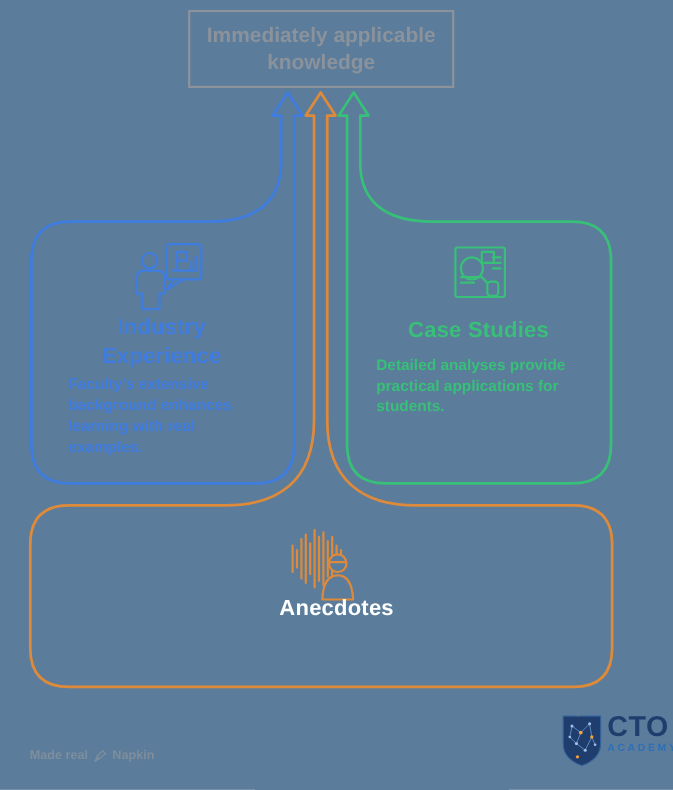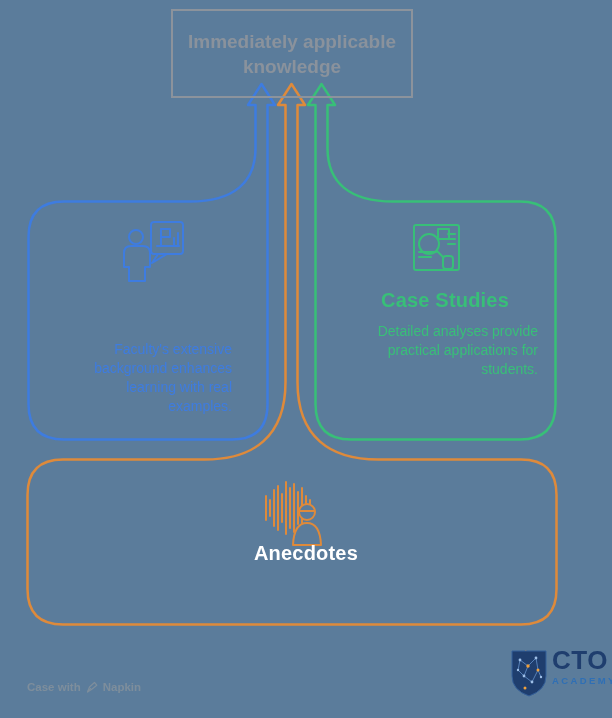--- a/index.html
+++ b/index.html
@@ -5,35 +5,35 @@
   html,body{margin:0;padding:0;}
   .canvas{
     position:relative;
     width:612px;height:718px;
     background:#5B7C9B;
     font-family:"Liberation Sans", sans-serif;
     overflow:hidden;
   }
   .wires{position:absolute;left:0;top:0;width:612px;height:718px;}
   .title-box{
-    position:absolute;left:171px;top:9px;width:242px;height:89px;
+    position:absolute;left:171px;top:9px;width:242px;height:71px;
     border:2px solid #8C939C;box-sizing:border-box;
     display:flex;align-items:center;justify-content:center;
   }
   .title-box span{
     color:#8A929C;font-size:19px;line-height:25px;font-weight:600;
     text-align:center;width:230px;display:block;
   }
   .node-title{
     position:absolute;text-align:center;font-weight:700;font-size:20px;line-height:26px;letter-spacing:.2px;
   }
   .node-desc{
-    position:absolute;text-align:right;font-weight:400;font-size:14px;line-height:19px;
+    position:absolute;text-align:left;font-weight:700;font-size:14px;line-height:19px;
   }
-  .t-blue{color:#3E7CE0;} .t-green{color:#38BF78;margin-left:10px;} .t-orange:{color:#DE8A3B;}
+  .t-blue{color:#3E7CE0;} .t-green{color:#38BF78;} .t-orange:{color:#DE8A3B;}
   .t-orange{color:#ffffff;}
   .footer{
     position:absolute;left:27px;top:681px;display:flex;align-items:center;gap:5px;
     color:#7E8E9C;font-size:11.5px;font-weight:600;text-decoration:none;
   }
   .logo{position:absolute;left:510px;top:645px;display:flex;align-items:flex-start;gap:4px;}
   .logo-text{display:flex;flex-direction:column;padding-top:3px;}
   .logo-primary{color:#1F3E6E;font-size:26px;line-height:25px;font-weight:800;letter-spacing:.5px;}
   .logo-secondary{color:#2F6FB5;font-size:9.5px;font-weight:700;letter-spacing:2.4px;margin-top:2px;}
 </style>
@@ -111,29 +111,30 @@
       <circle cx="307" cy="512" r="8" fill="#5B7C9B"></circle>
       <path d="M300 511 H314"></path>
       <path d="M293 545 Q294 523 307 523 Q320 523 321 545 Z" fill="#5B7C9B"></path>
     </g>
   </svg>
 
   <div class="title-box">
     <span>Immediately applicable knowledge</span>
   </div>
 
+  <div class="node-title t-blue" style="left:77px;top:285px;width:140px;">Industry Experience</div>
   <div class="node-desc t-blue" style="left:62px;top:340px;width:170px;">Faculty's extensive background enhances learning with real examples.</div>
 
   <div class="node-title t-green" style="left:345px;top:287px;width:180px;">Case Studies</div>
   <div class="node-desc t-green" style="left:342px;top:322px;width:186px;">Detailed analyses provide practical applications for students.</div>
 
   <div class="node-title t-orange" style="left:206px;top:540px;width:200px;">Anecdotes</div>
 
   <a class="footer" href="#">
-    <span>Case with</span>
+    <span>Made real</span>
     <svg width="12" height="12" viewBox="0 0 12 12">
       <path d="M1.5 11 L3.5 6 L8.5 1.5 L10.8 4.2 L5.5 8.5 Z" fill="none" stroke="#7E8E9C" stroke-width="1.2" stroke-linejoin="round"></path>
       <path d="M1.5 11 L5 7.2" stroke="#7E8E9C" stroke-width="1.2"></path>
     </svg>
     <span>Napkin</span>
   </a>
 
   <div class="logo">
     <svg width="38" height="54" viewBox="0 0 38 54">
       <path d="M14 5 C13.5 2 15.5 0.5 15.5 -1 C18.5 1 19 4 17 5.5 Z" transform="translate(0,6)" fill="#F2A23C"></path>

